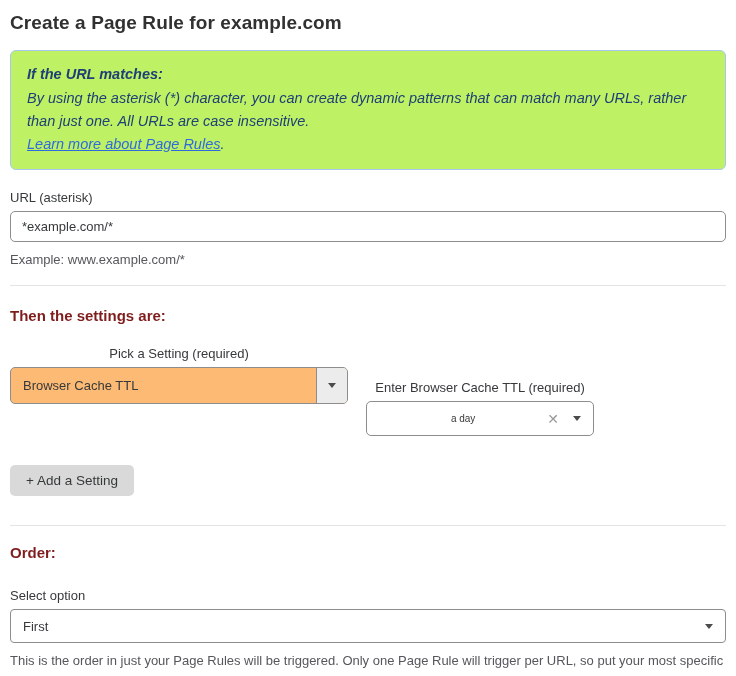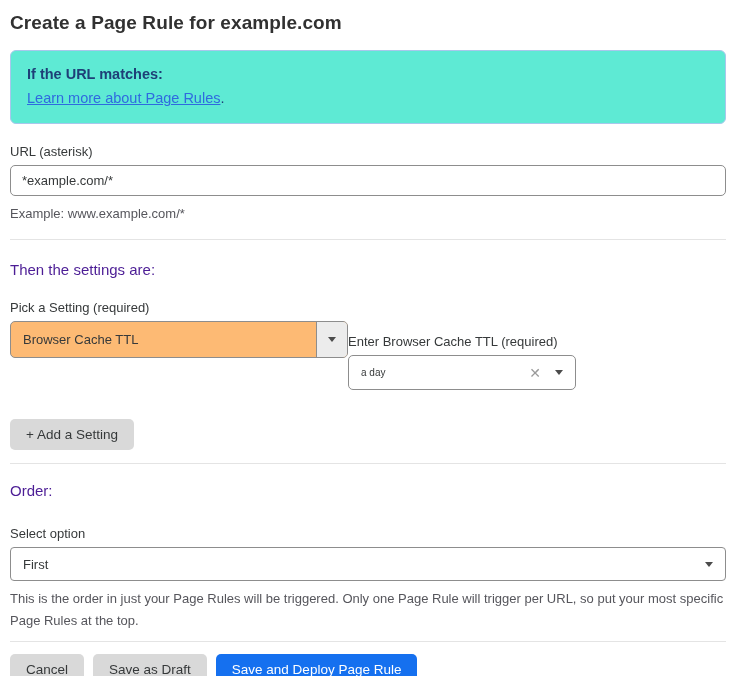--- a/index.html
+++ b/index.html
@@ -14,28 +14,29 @@
   }
   .page-title {
     font-size: 19px;
     font-weight: 700;
     color: #313131;
     margin: 2px 0 16px 0;
     letter-spacing: 0.1px;
   }
   
   .info-box {
-    background: #5eead4;
+    background: #bef264;
     border: 1px solid #a8c7ec;
     border-radius: 6px;
     padding: 12px 16px 13px 16px;
     color: #1e3f77;
     font-size: 14.5px;
     line-height: 23px;
     margin-bottom: 20px;
+    font-style: italic;
   }
   .info-box .info-heading {
     font-weight: 700;
     font-size: 14.5px;
     margin-bottom: 1px;
   }
   .info-box a {
     color: #2f6adf;
     text-decoration: underline;
     cursor: pointer;
@@ -65,26 +66,26 @@
     margin-top: 7px;
     line-height: 22px;
   }
   .divider {
     border: none;
     border-top: 1px solid #e4e4e4;
     margin: 14px 0 21px 0;
   }
   .section-heading {
     font-size: 15px;
-    font-weight: 400;
-    color: #4c1d95;
+    font-weight: 700;
+    color: #7f1d1d;
     margin-bottom: 22px;
   }
   
-  .settings-row { display: flex; gap: 0; margin-bottom: 29px; }
+  .settings-row { display: flex; gap: 18px; margin-bottom: 29px; text-align: center; }
   .settings-col-1 { width: 338px; }
   .settings-col-2 { width: 228px; margin-top: 34px; }
   .select-box {
     border: 1px solid #8d8d8d;
     border-radius: 5px;
     background: #fdba74;
     display: flex;
     align-items: stretch;
     height: 37px;
     font-size: 13px;
@@ -141,21 +142,21 @@
     height: 31px;
     padding: 0 16px;
     border: none;
     border-radius: 5px;
     font-size: 13.5px;
     font-family: "Liberation Sans", sans-serif;
     cursor: pointer;
   }
   .btn-gray { background: #d9d9d9; color: #36393a; }
   .btn-blue { background: #1570ef; color: #ffffff; }
-  .add-setting-btn { margin-bottom: 0; }
+  .add-setting-btn { margin-bottom: 16px; }
   
   .order-select-label { margin-top: 0; }
   .full-select {
     width: 100%;
     height: 31px;
     border: 1px solid #8d8d8d;
     border-radius: 4px;
     background: #fff;
     display: flex;
     align-items: center;
@@ -171,20 +172,21 @@
 </style>
 </head>
 <body>
 
 
 
 <h1 class="page-title">Create a Page Rule for example.com</h1>
 
 <div class="info-box">
   <div class="info-heading">If the URL matches:</div>
+  <div>By using the asterisk (*) character, you can create dynamic patterns that can match many URLs, rather than just one. All URLs are case insensitive.</div>
   <div><a>Learn more about Page Rules</a><span>.</span></div>
 </div>
 
 <label class="field-label">URL (asterisk)</label>
 <input class="text-input" type="text" value="*example.com/*" style="">
 <div class="helper-text">Example: www.example.com/*</div>
 
 <hr class="divider">
 
 <h2 class="section-heading">Then the settings are:</h2>

